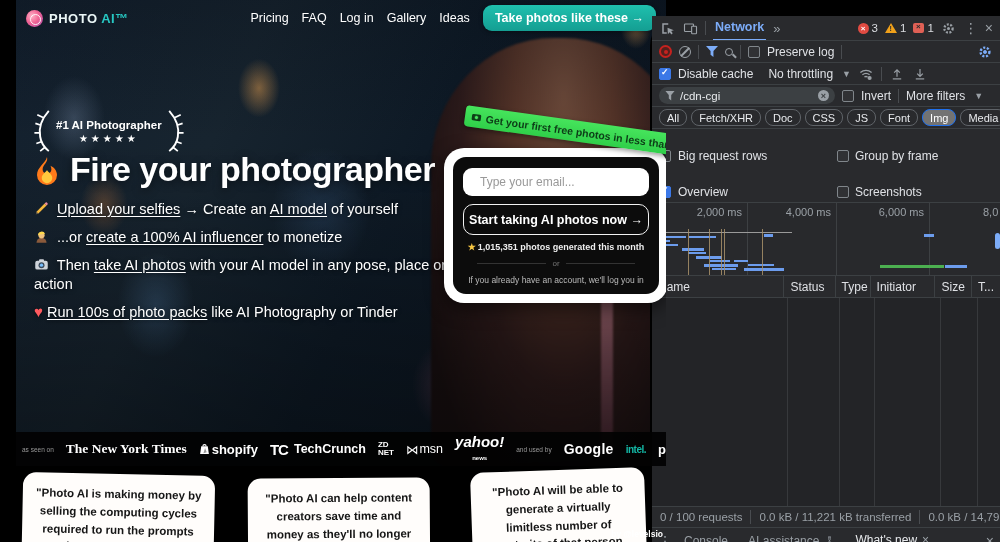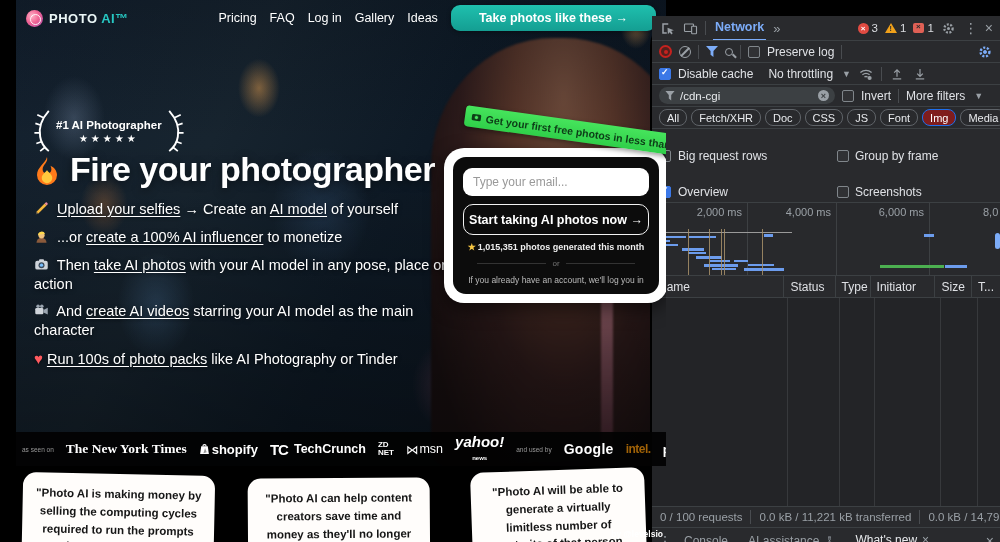--- a/index.html
+++ b/index.html
@@ -34,21 +34,21 @@
   .logo-wrap { display:flex; align-items:center; gap:6px; margin-right:auto; }
   .logo-circle { width:17px; height:17px; border-radius:50%;
     background: radial-gradient(circle at 35% 35%, #ffb3c8 0%, #f06292 45%, #ad4fb0 100%);
     position:relative; }
   .logo-circle::after { content:""; position:absolute; left:4px; top:4px; width:9px; height:9px;
     border-radius:50%; border:1.6px solid rgba(255,255,255,.9); }
   .logo-text { font-size:13px; font-weight:bold; color:#eaf6f6; letter-spacing:.5px; }
   .logo-ai { color:#27c7c2; font-weight:bold; }
   .nav-link { color:#fff; font-size:12.5px; text-decoration:none; cursor:pointer; }
   .cta { background:linear-gradient(180deg,#1fc0ae,#149e92); color:#fff; font-size:12.5px; font-weight:bold;
-    padding:6px 28px; border-radius:9px; border:none; cursor:pointer; box-shadow:0 1px 4px rgba(0,0,0,.4); }
+    padding:6px 12px; border-radius:9px; border:none; cursor:pointer; box-shadow:0 1px 4px rgba(0,0,0,.4); }
 
   .award { position:absolute; left:18px; top:108px; display:flex; align-items:center; gap:2px; color:#fff; }
   .award svg { display:block; }
   .award-mid { text-align:center; }
   .award-line1 { font-size:11.5px; font-weight:bold; }
   .award-stars { font-size:10px; letter-spacing:3px; margin-top:2px; }
 
   .hero-title { position:absolute; left:16px; top:150px; color:#fff; font-size:34px; font-weight:bold;
     letter-spacing:-.5px; display:flex; align-items:center; gap:8px; text-shadow:0 2px 8px rgba(0,0,0,.5); }
   .hero-title svg { width:30px; height:34px; }
@@ -62,21 +62,21 @@
   .ribbon { position:absolute; left:448px; top:121px; width:230px; height:21px; background:linear-gradient(180deg,#46e45c,#2fcf49);
     border-radius:4px; transform:rotate(8deg); z-index:6; display:flex; align-items:center; gap:4px; padding:0 6px;
     overflow:hidden; white-space:nowrap; box-shadow:0 2px 5px rgba(0,0,0,.4); }
   .ribbon span { font-size:10.5px; font-weight:bold; color:#0d3d17; }
   .ribbon svg { width:11px; height:11px; flex:none; }
 
   .signup-card { position:absolute; left:428px; top:148px; width:224px; background:#fff; border-radius:20px;
     padding:9px; z-index:5; box-shadow:0 6px 18px rgba(0,0,0,.5); }
   .signup-inner { background:#0c0c0c; border-radius:13px; padding:11px 10px 9px; }
   .email-input { width:100%; height:28px; border-radius:9px; border:none; background:#fff; color:#444;
-    font-size:12px; padding:0 10px; font-family:"Liberation Sans",sans-serif; }
+    font-size:12px; padding:0 17px; font-family:"Liberation Sans",sans-serif; }
   .email-input::placeholder { color:#999; }
   .start-btn { width:100%; height:31px; margin-top:8px; background:#0c0c0c; border:1.5px solid #f2f2f2;
     border-radius:10px; color:#fff; font-weight:bold; font-size:12.5px; cursor:pointer; font-family:"Liberation Sans",sans-serif; }
   .stat-line { text-align:center; color:#eee; font-size:9px; font-weight:bold; margin-top:7px; }
   .stat-line .star { color:#f5c542; font-size:9px; margin-right:2px; }
   .or-row { display:flex; align-items:center; gap:6px; margin:7px 14px 0; }
   .or-row i { flex:1; height:1px; background:#333; }
   .or-row span { color:#777; font-size:8px; font-style:normal; }
   .google-btn { width:100%; height:27px; margin-top:7px; background:#fff; border:none; border-radius:9px;
     color:#111; font-weight:bold; font-size:12.5px; cursor:pointer; display:flex; align-items:center; justify-content:center; gap:6px;
@@ -91,21 +91,21 @@
   .press .shopify { color:#fff; font-size:13px; font-weight:bold; display:flex; align-items:center; gap:2px; }
   .press .tcmark { color:#fff; font-size:15px; font-weight:bold; letter-spacing:-1px; }
   .press .tc { color:#fff; font-size:12.5px; font-weight:bold; margin-left:-6px; }
   .press .zdnet { color:#fff; font-size:8px; font-weight:bold; line-height:.95; text-align:left; }
   .press .msn { color:#fff; font-size:12.5px; display:flex; align-items:center; gap:1px; }
   .press .msn b { font-weight:normal; }
   .press .yahoo { color:#fff; text-align:center; line-height:.8; }
   .press .yahoo .y1 { font-size:15px; font-weight:bold; font-style:italic; }
   .press .yahoo .y2 { font-size:6px; font-weight:bold; }
   .press .google-l { color:#fff; font-size:14px; font-weight:bold; letter-spacing:.3px; }
-  .press .intel { color:#a16207; font-size:12px; font-weight:bold; letter-spacing:-.5px; }
+  .press .intel { color:#14b8a6; font-size:10px; font-weight:bold; letter-spacing:-.5px; }
   .press .pwc { color:#fff; font-size:13px; font-weight:bold; }
 
   .testimonials { position:absolute; left:0; top:466px; width:650px; height:76px; background:#000; }
   .t-card { position:absolute; background:#fffdfb; border-radius:13px; padding:12px 12px; color:#161616;
     font-size:11.5px; font-weight:bold; text-align:center; line-height:1.55; height:120px;
     box-shadow:0 2px 8px rgba(0,0,0,.65); }
   .t1 { left:6px;  top:8px;  width:192px; transform:rotate(1.2deg); }
   .t2 { left:232px; top:12px; width:182px; transform:rotate(-0.4deg); }
   .t3 { left:456px; top:4px;  width:174px; transform:rotate(-2deg); }
   .byline { position:absolute; right:3px; top:63px; color:#fff; font-size:8.5px; font-weight:bold; z-index:5; }
@@ -151,21 +151,21 @@
 
   .pill { background:#3c4043; border-radius:13px; height:17px; display:flex; align-items:center; gap:5px;
     padding:0 6px; width:176px; }
   .pill .val { color:#e8eaed; font-size:11.5px; flex:1; }
   .pill-x { width:11px; height:11px; border-radius:50%; background:#9aa0a6; color:#3c4043; font-size:9px;
     display:flex; align-items:center; justify-content:center; font-weight:bold; cursor:pointer; }
 
   .chips { height:22px; gap:4px; }
   .chip { border:1px solid #5f6368; border-radius:8px; padding:1.5px 7px; font-size:11px; color:#e8eaed;
     flex:none; cursor:pointer; }
-  .chip.sel { background:#7f1d1d; border-color:#1f6feb; color:#fff; }
+  .chip.sel { background:#737373; border-color:#1f6feb; color:#fff; }
 
   .opts { height:21px; position:relative;margin-top:16px; }
   .opt2 { position:absolute; left:185px; display:flex; align-items:center; gap:6px; }
 
   .overview { position:relative; height:73px; border-bottom:1px solid #3c4043; background:#28292c; overflow:hidden; }
   .gridline { position:absolute; top:0; bottom:0; width:1px; background:#3d4043; }
   .tick { position:absolute; top:3px; font-size:11px; color:#9aa0a6; }
   .wf { position:absolute; }
   .wf-b { background:#6c9ced; }
   .wf-g { background:#4caf50; }
@@ -256,29 +256,20 @@
         <span>...or </span><span class="u">create a 100% AI influencer</span><span> to monetize</span>
       </div>
       <div class="bullet">
         <span class="ico"><svg viewBox="0 0 24 24" width="15" height="15">
               <rect x="2" y="6" width="20" height="14" rx="3" fill="#cfd4da"></rect>
               <rect x="8" y="3.5" width="8" height="4" rx="1.5" fill="#cfd4da"></rect>
               <circle cx="12" cy="13" r="4.8" fill="#3b4a5a"></circle>
               <circle cx="12" cy="13" r="2.6" fill="#79c0ff"></circle>
             </svg></span>
         <span>Then </span><span class="u">take AI photos</span><span> with your AI model in any pose, place or action</span>
-      </div>
-      <div class="bullet">
-        <span class="ico"><svg viewBox="0 0 24 24" width="15" height="15">
-              <circle cx="6.5" cy="5" r="2.8" fill="#9aa4af"></circle>
-              <circle cx="12.5" cy="5" r="2.8" fill="#9aa4af"></circle>
-              <rect x="2" y="8" width="13" height="10" rx="2" fill="#cfd4da"></rect>
-              <path d="M15 11l7-3.5v11L15 15z" fill="#9aa4af"></path>
-            </svg></span>
-        <span>And </span><span class="u">create AI videos</span><span> starring your AI model as the main character</span>
       </div>
       <div class="bullet">
         <span class="heart">♥</span><span class="u">Run 100s of photo packs</span><span> like AI Photography or Tinder</span>
       </div>
     </div>
 
     <div class="ribbon">
       <svg viewBox="0 0 24 24">
           <rect x="2" y="6" width="20" height="14" rx="3" fill="#0d3d17"></rect>
           <circle cx="12" cy="13" r="4.5" fill="#46e45c" stroke="#0d3d17" stroke-width="1.5"></circle>

